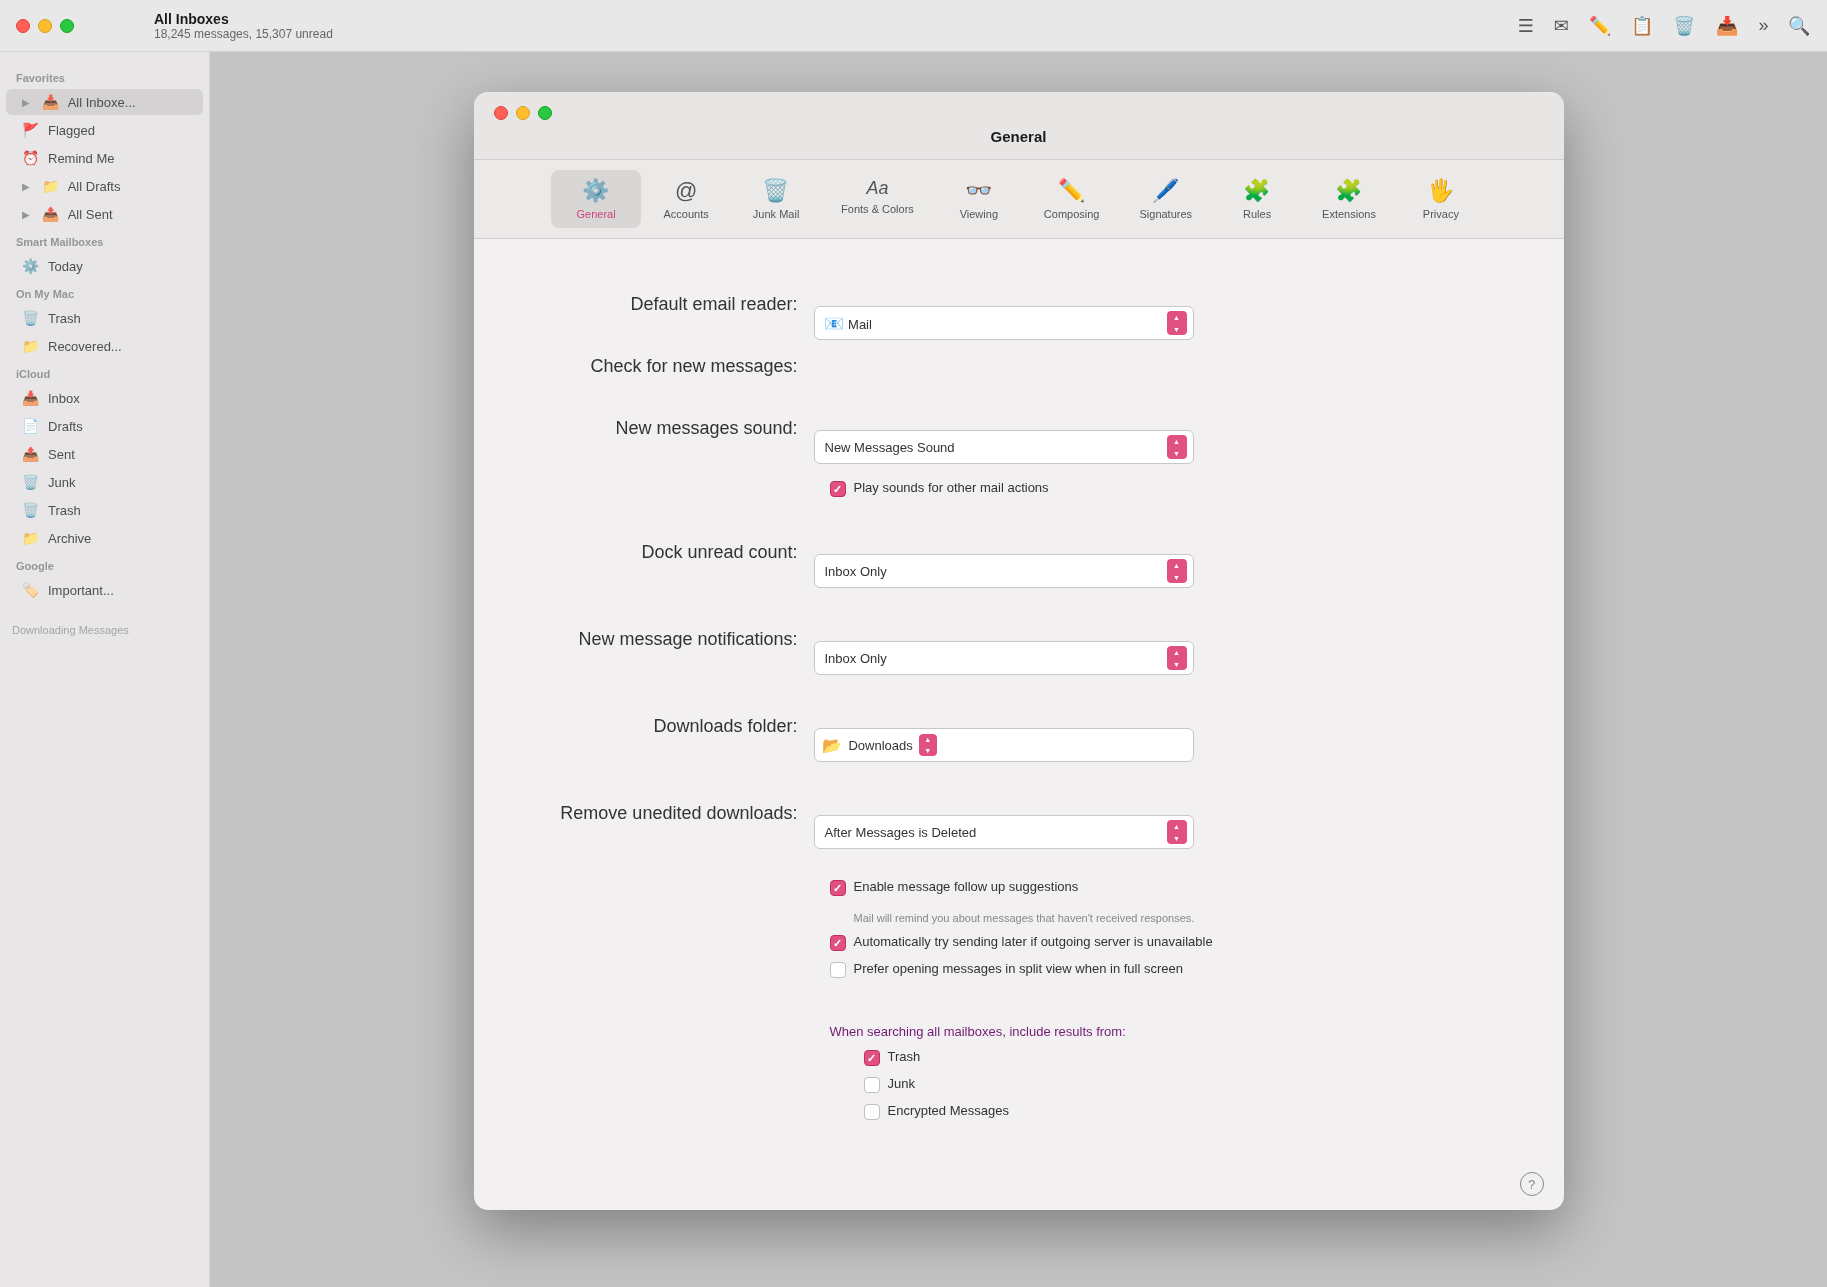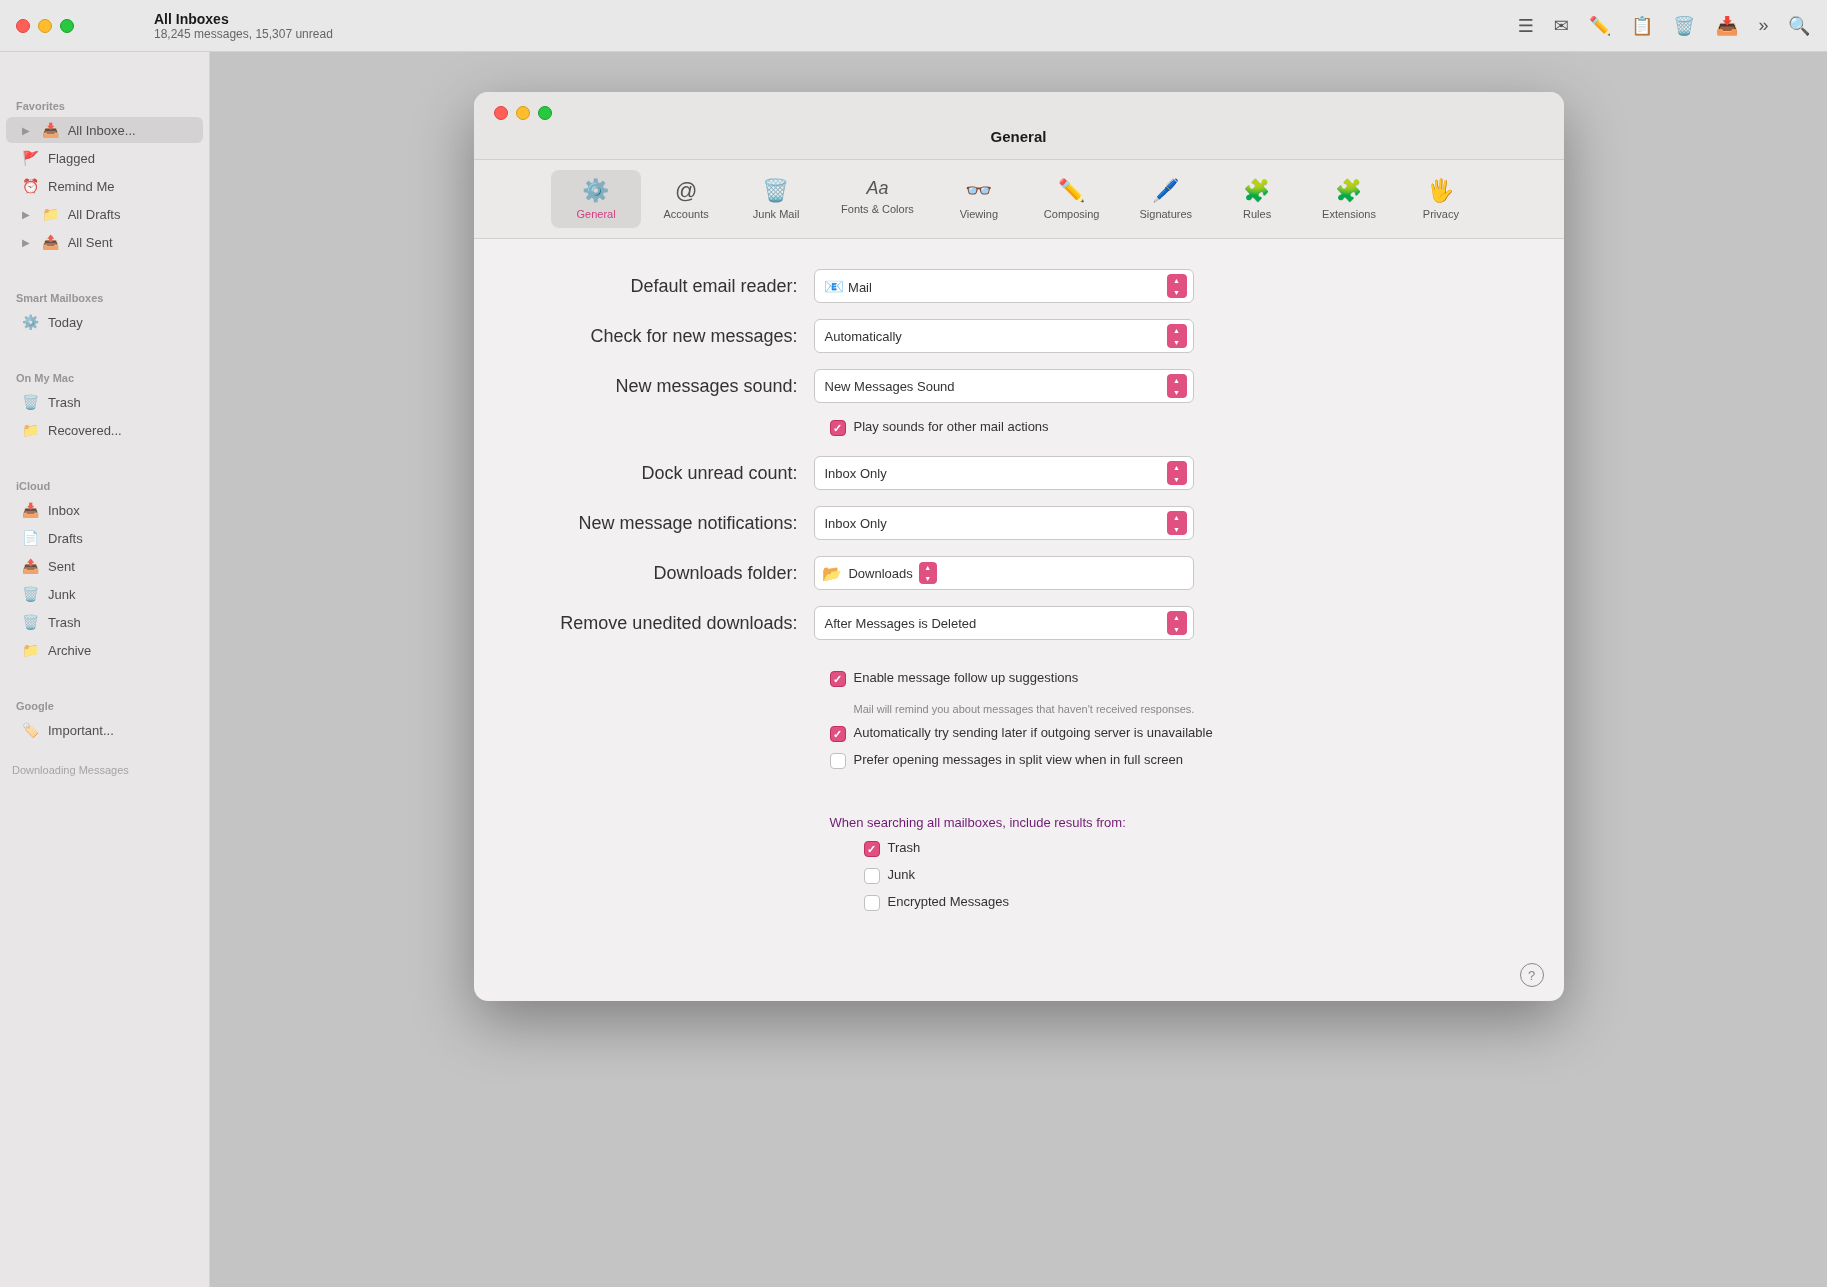--- a/index.html
+++ b/index.html
@@ -93,21 +93,20 @@
       overflow-y: auto;
       flex-shrink: 0;
       opacity: 0.85;
     }
     .sidebar-section-label {
       font-size: 11px;
       font-weight: 600;
       color: #888;
       padding: 8px 16px 4px;
       text-transform: none;
-      margin-top: 28px;
     }
     .sidebar-item {
       display: flex;
       align-items: center;
       gap: 8px;
       padding: 5px 16px;
       font-size: 13px;
       color: #333;
       cursor: pointer;
       border-radius: 6px;
@@ -237,20 +236,21 @@
       text-align: right;
       width: 280px;
       flex-shrink: 0;
       font-size: 18px;
       color: #333;
       padding-right: 16px;
     }
     .form-control {
       flex: 1;
       max-width: 380px;
+      margin-top: 37px;
     }
 
     
     .downloads-control {
       display: flex;
       align-items: center;
       gap: 6px;
       background: white;
       border: 1px solid #c8c8c8;
       border-radius: 6px;
@@ -565,29 +565,20 @@
                   <div class="stepper">
                     <div class="stepper-up">▲</div>
                     <div class="stepper-down">▼</div>
                   </div>
                 </div>
               </div>
             </div>
 
             <div class="form-row">
               <div class="form-label">Check for new messages:</div>
-              <div class="form-control">
-                <div class="dropdown-with-stepper">
-                  <span class="dws-text">Automatically</span>
-                  <div class="stepper">
-                    <div class="stepper-up">▲</div>
-                    <div class="stepper-down">▼</div>
-                  </div>
-                </div>
-              </div>
             </div>
 
             <div class="form-row">
               <div class="form-label">New messages sound:</div>
               <div class="form-control">
                 <div class="dropdown-with-stepper">
                   <span class="dws-text">New Messages Sound</span>
                   <div class="stepper">
                     <div class="stepper-up">▲</div>
                     <div class="stepper-down">▼</div>

